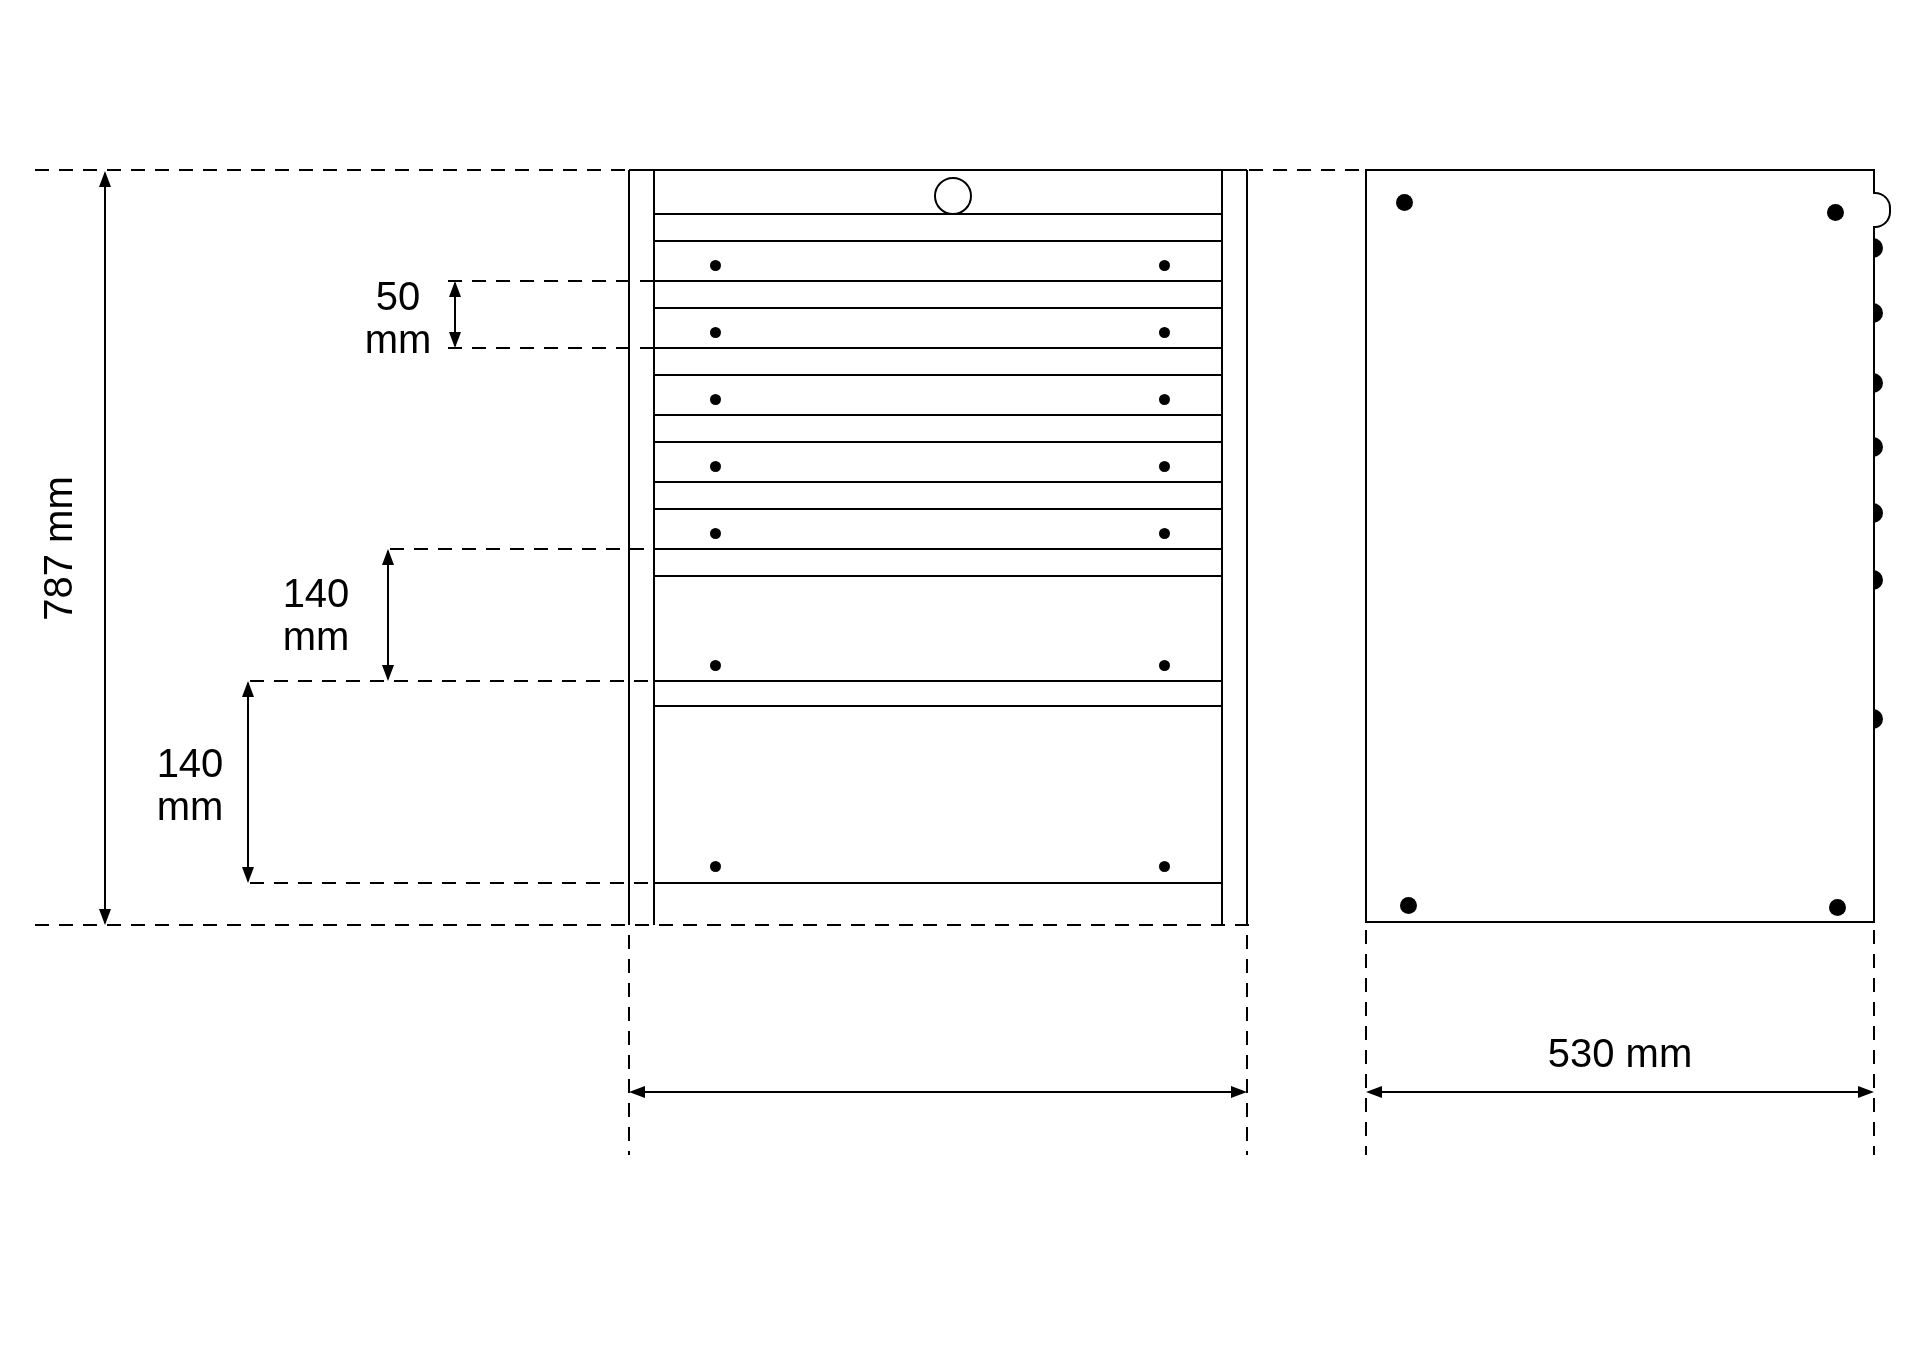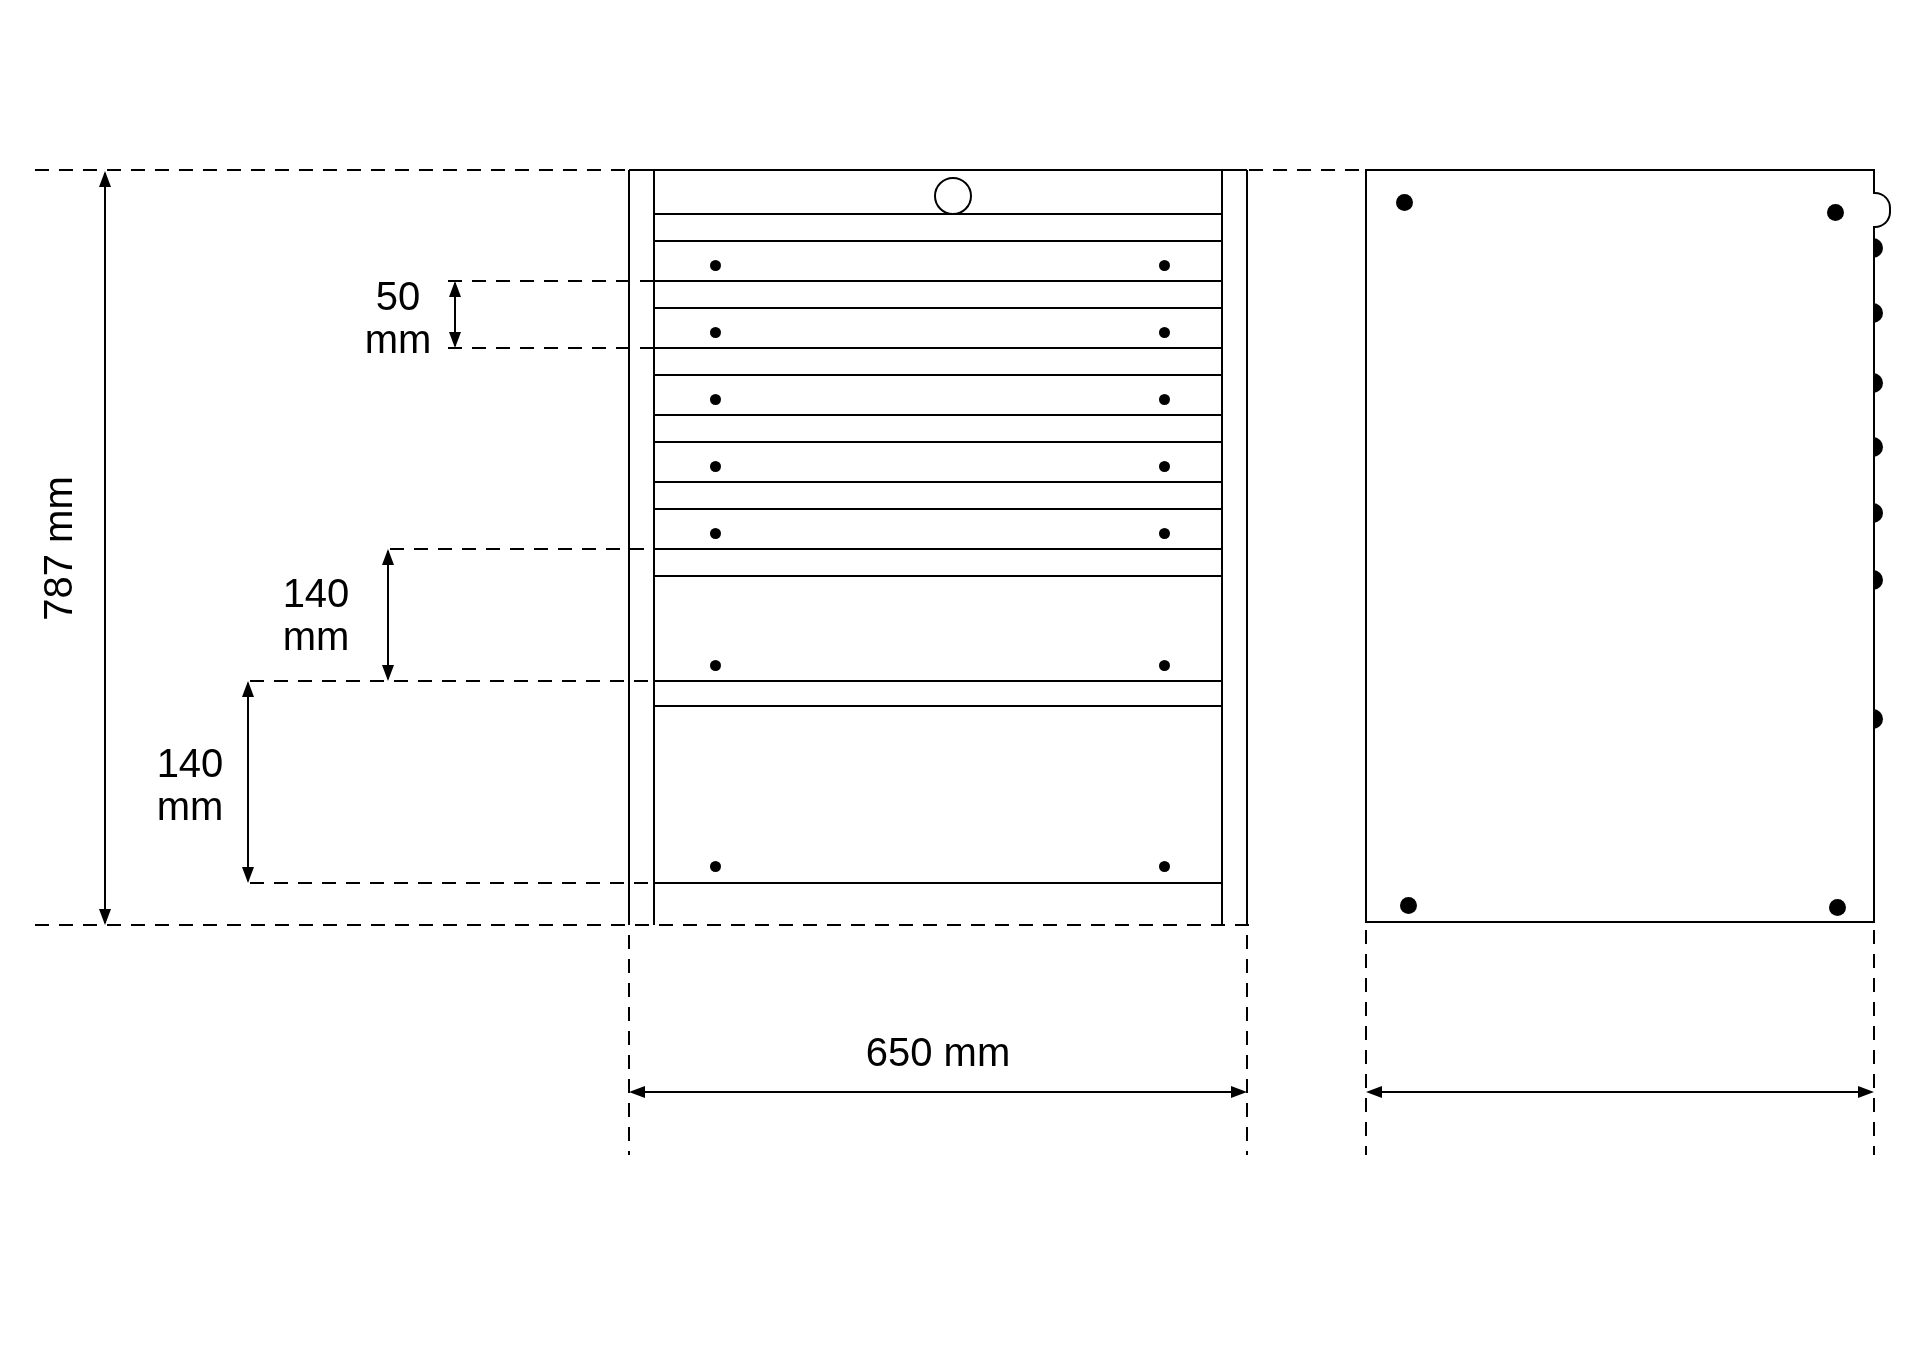--- a/index.html
+++ b/index.html
@@ -125,24 +125,24 @@
     <div class="pin" style="left:1873px;top:303px;"></div>
     <div class="pin" style="left:1873px;top:373px;"></div>
     <div class="pin" style="left:1873px;top:437px;"></div>
     <div class="pin" style="left:1873px;top:503px;"></div>
     <div class="pin" style="left:1873px;top:570px;"></div>
     <div class="pin" style="left:1873px;top:709px;"></div>
   </div>
 
   <div class="dash-v" style="left:628px;top:935px;height:220px;"></div>
   <div class="dash-v" style="left:1246px;top:935px;height:220px;"></div>
-  <div class="label" style="left:788px;top:1031px;width:300px;">650 mm</div>
   <div class="hline" style="left:632px;top:1091px;width:612px;"></div>
   <div class="ah ah-left" style="left:629px;top:1086px;"></div>
   <div class="ah ah-right" style="left:1231px;top:1086px;"></div>
 
   <div class="dash-v" style="left:1365px;top:930px;height:225px;"></div>
   <div class="dash-v" style="left:1873px;top:930px;height:225px;"></div>
+  <div class="label" style="left:1470px;top:1032px;width:300px;">530 mm</div>
   <div class="hline" style="left:1369px;top:1091px;width:502px;"></div>
   <div class="ah ah-left" style="left:1366px;top:1086px;"></div>
   <div class="ah ah-right" style="left:1858px;top:1086px;"></div>
 
 </div>
 
 </body></html>

